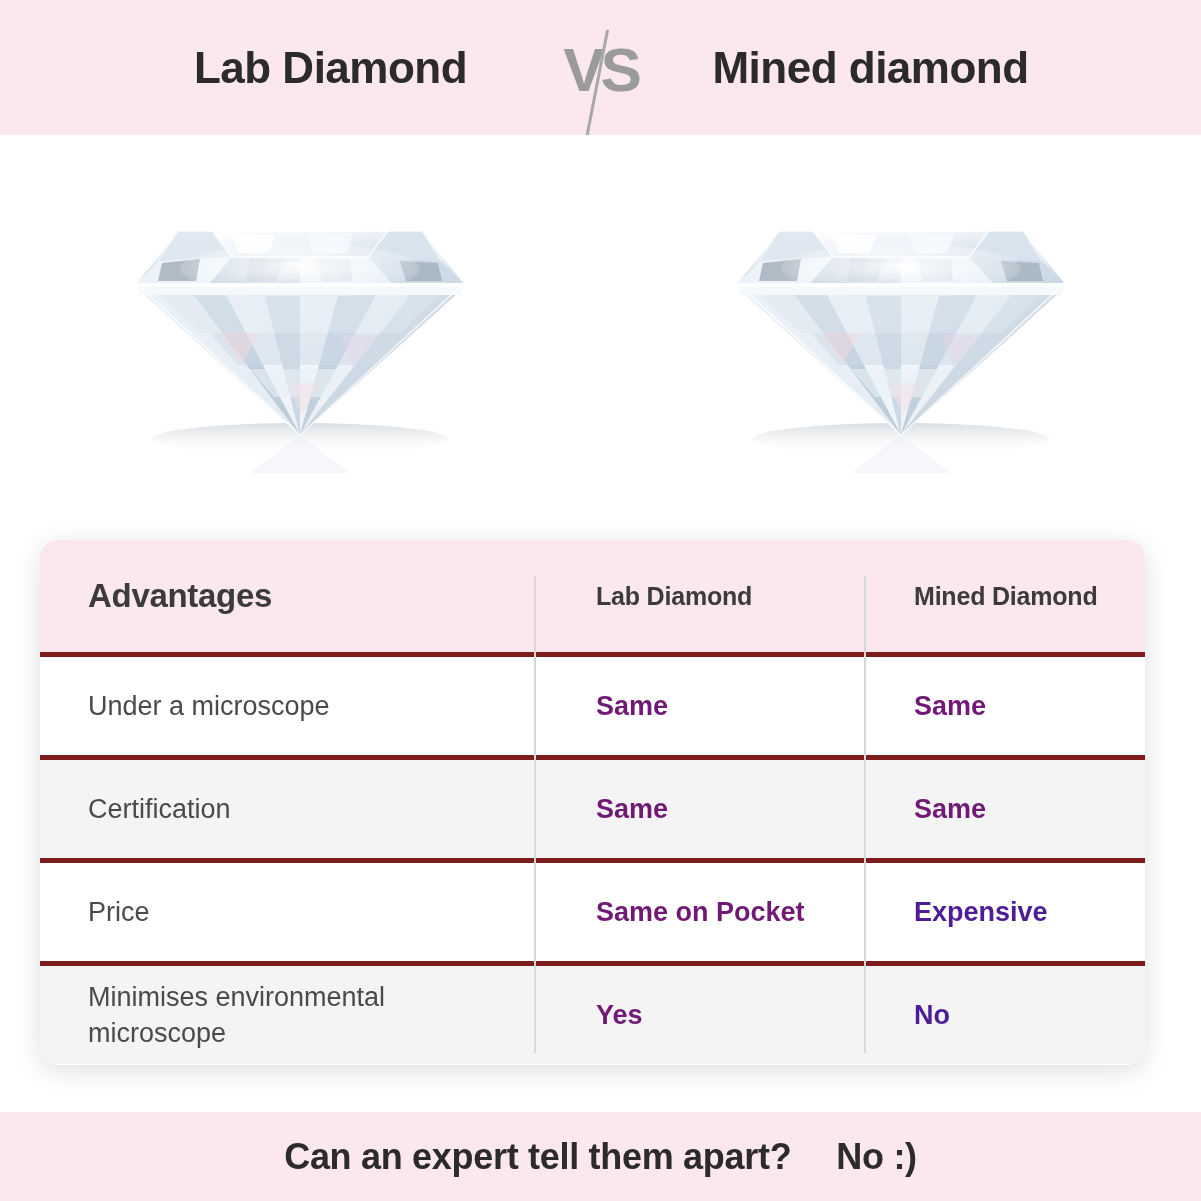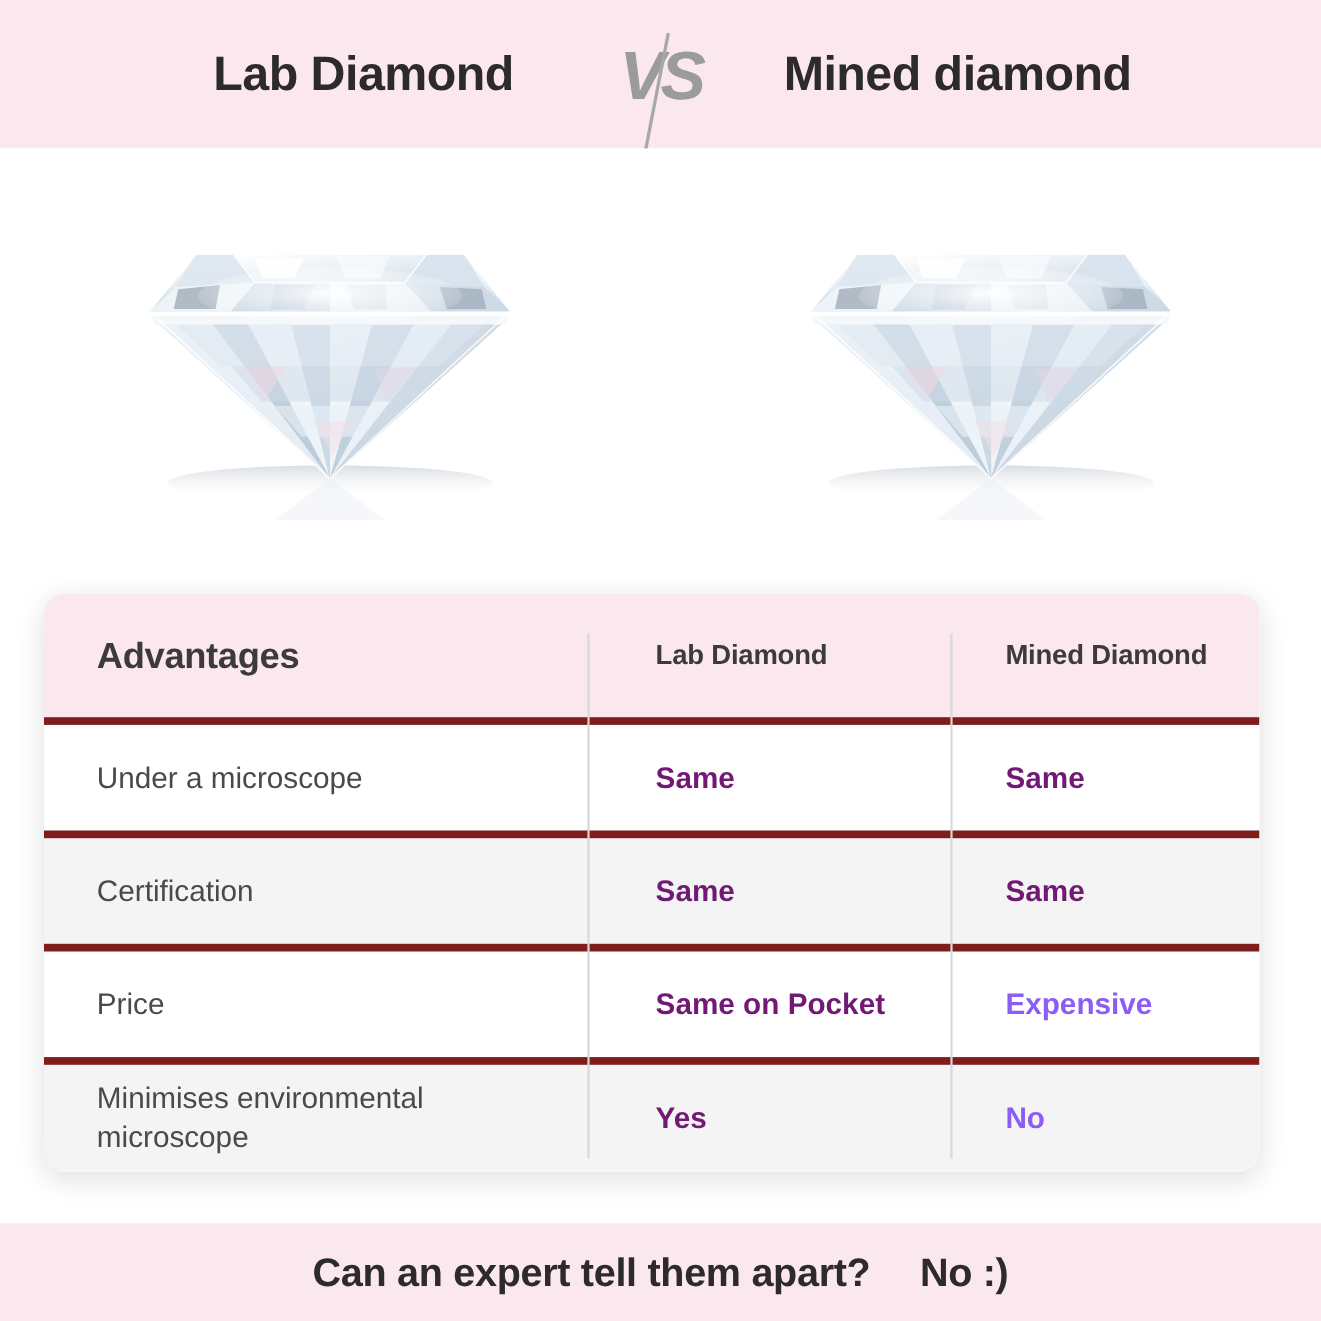--- a/index.html
+++ b/index.html
@@ -49,21 +49,20 @@
     width: 420px;
     text-align: center;
   }
   .vs-wrap {
     width: 120px;
     height: 101px;
     position: relative;
     display: flex;
     align-items: center;
     justify-content: center;
-    font-style: italic;
   }
   .vs-text {
     font-size: 62px;
     font-weight: bold;
     color: #9b9b9b;
     letter-spacing: -4px;
     line-height: 1;
     position: relative;
     top: 2px;
   }
@@ -126,21 +125,21 @@
     display: flex;
     align-items: center;
     box-sizing: border-box;
   }
   .row.head {
     background: #fbe8ee;
     height: 112px;
   }
   .row.body {
     height: 103px;
-    border-top: 7px solid #7f1d1d;
+    border-top: 5px solid #7f1d1d;
   }
   .row.body.alt {
     background: #f4f4f4;
   }
   .row.body.plain {
     background: #ffffff;
   }
   .cell-feature {
     width: 494px;
     box-sizing: border-box;
@@ -176,21 +175,21 @@
     color: #4a4a4a;
     line-height: 1.35;
     max-width: 430px;
   }
   .val {
     font-size: 27px;
     font-weight: bold;
     white-space: nowrap;
   }
   .val.good { color: #701a75; }
-  .val.bad  { color: #8b5cf6; margin-top: 44px; }
+  .val.bad  { color: #4c1d95; margin-top: 44px; }
 
   
   .divider {
     position: absolute;
     top: 36px;
     bottom: 12px;
     width: 2px;
     background: #d8d8d8;
     pointer-events: none;
   }

